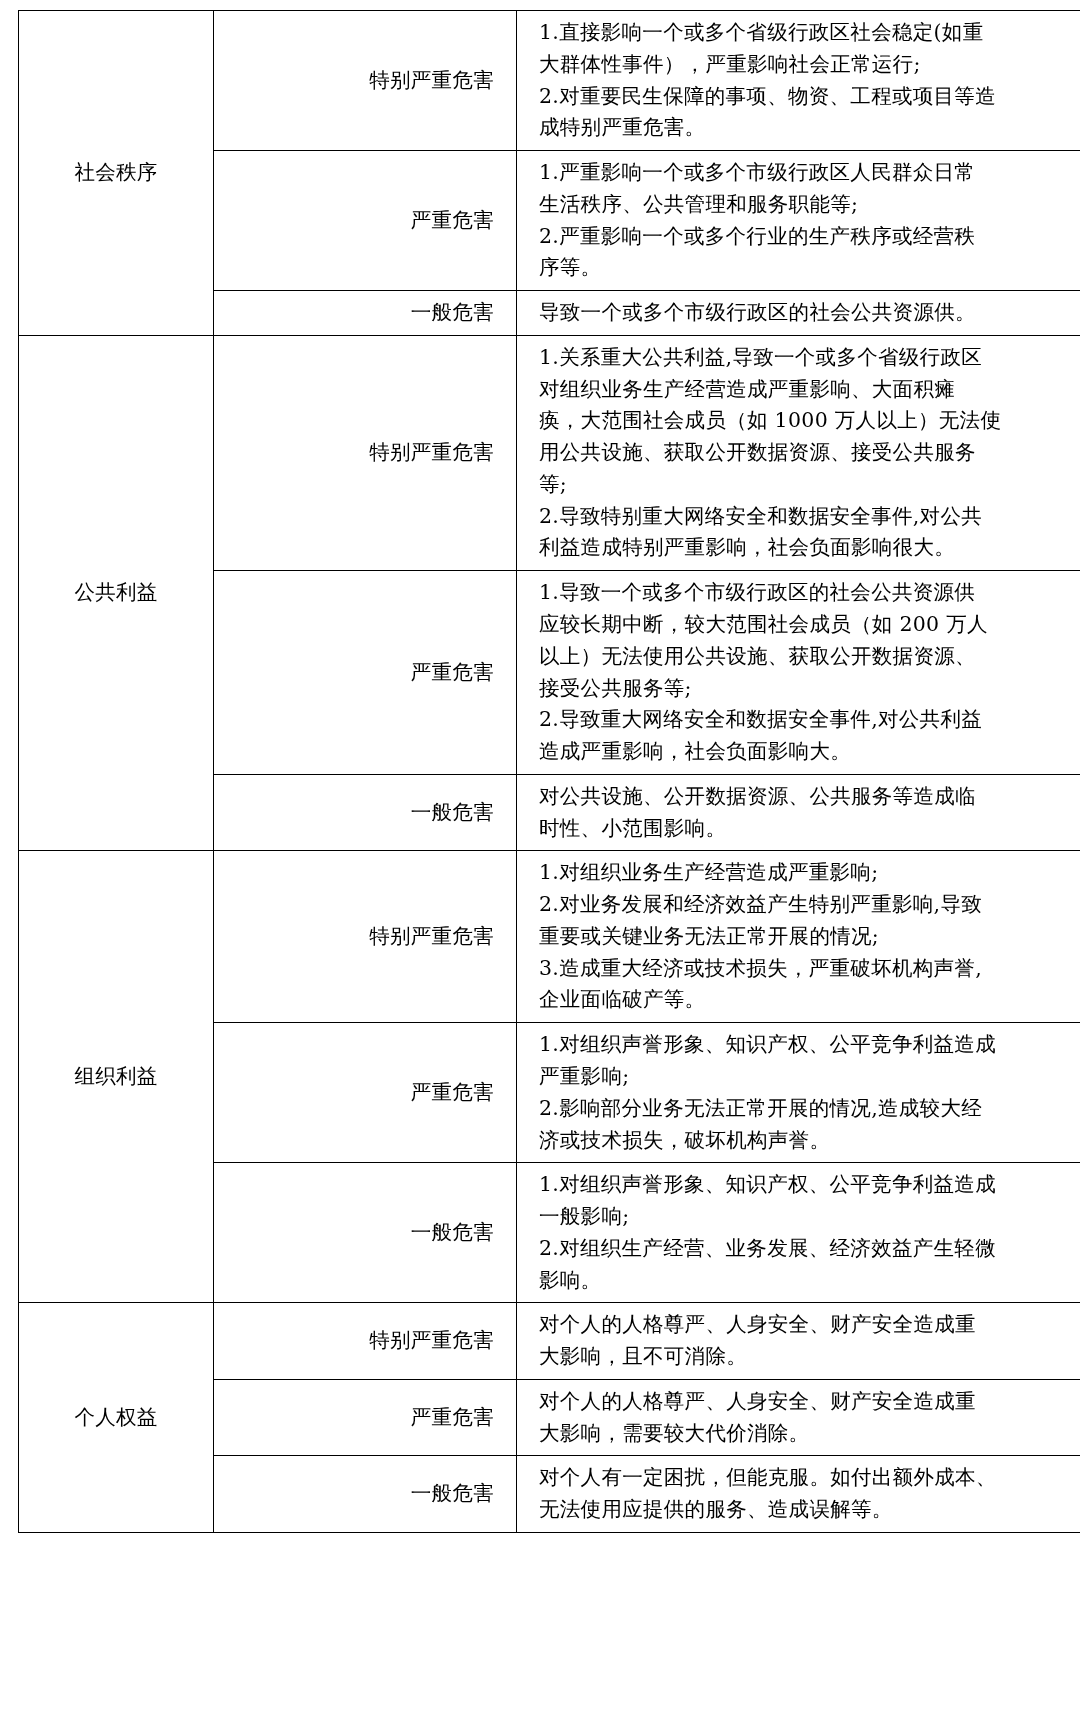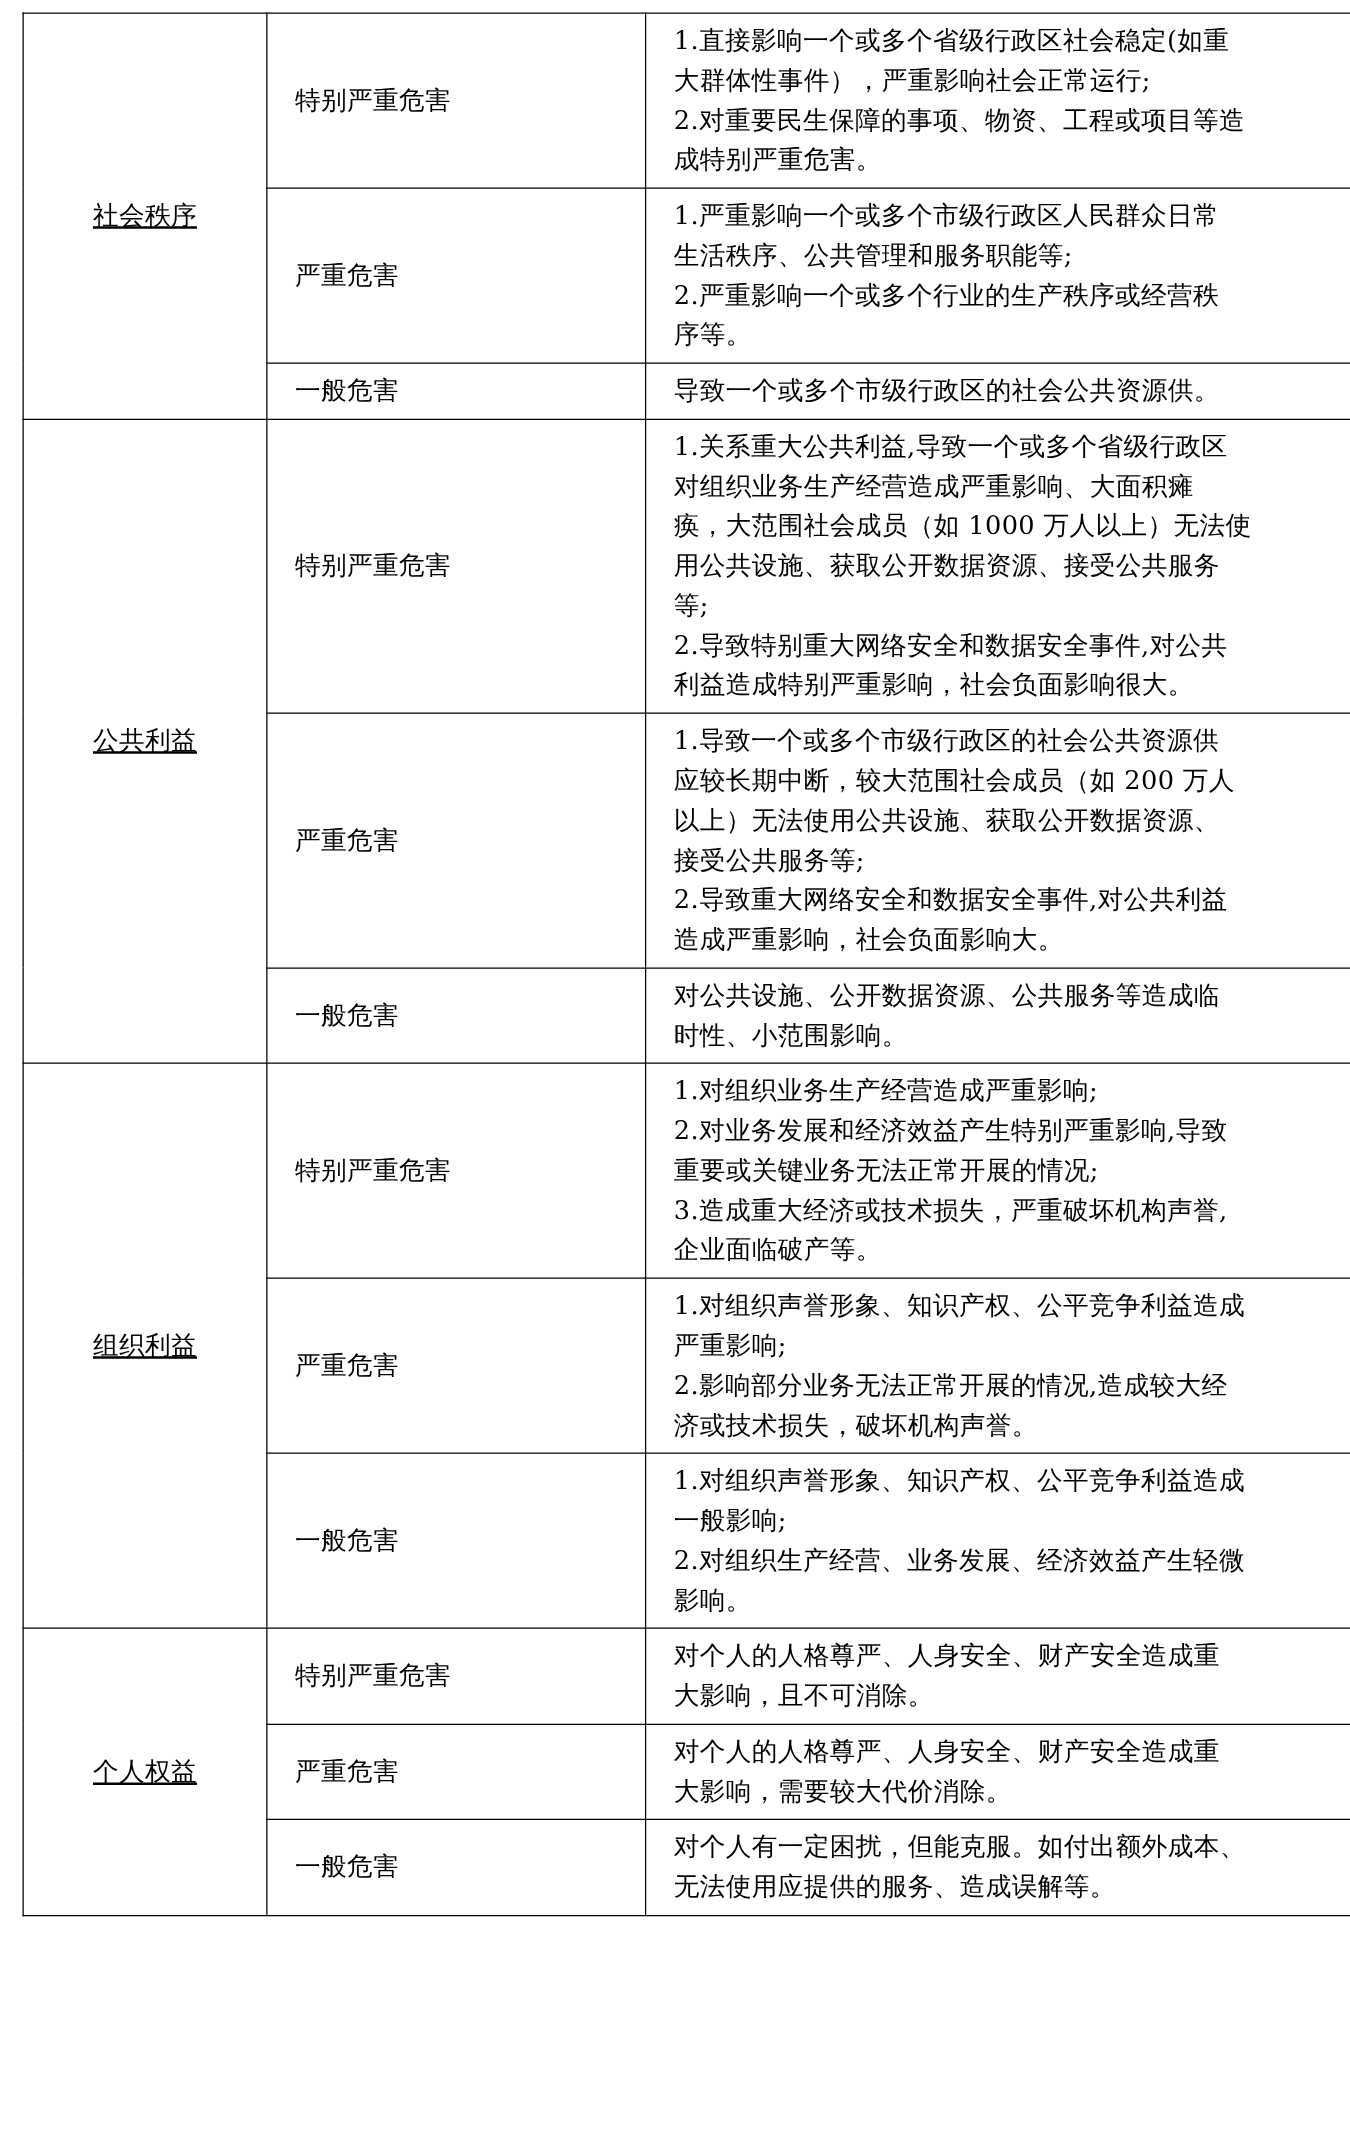--- a/index.html
+++ b/index.html
@@ -31,25 +31,24 @@
     vertical-align: middle;
     padding: 6px 22px;
     font-size: 20.5px;
     line-height: 1.55;
     letter-spacing: 0.3px;
   }
   td.col-object {
     width: 150px;
     text-align: center;
     font-size: 21px;
-    text-decoration: underline;
   }
   td.col-level {
     width: 258px;
-    text-align: left;
+    text-align: right;
     font-size: 21px;
   }
   td.col-desc {
     width: 553px;
     text-align: justify;
     text-justify: inter-ideograph;
   }
   td.col-desc .line {
     display: block;
     white-space: normal;

